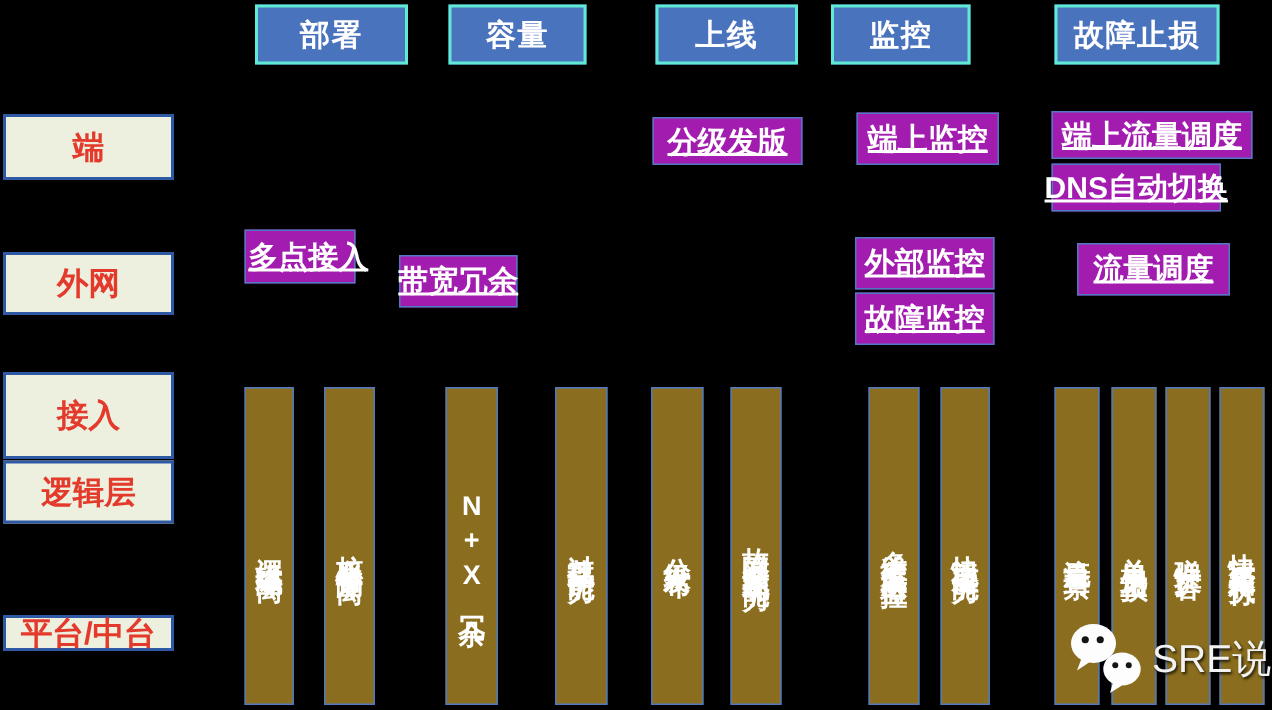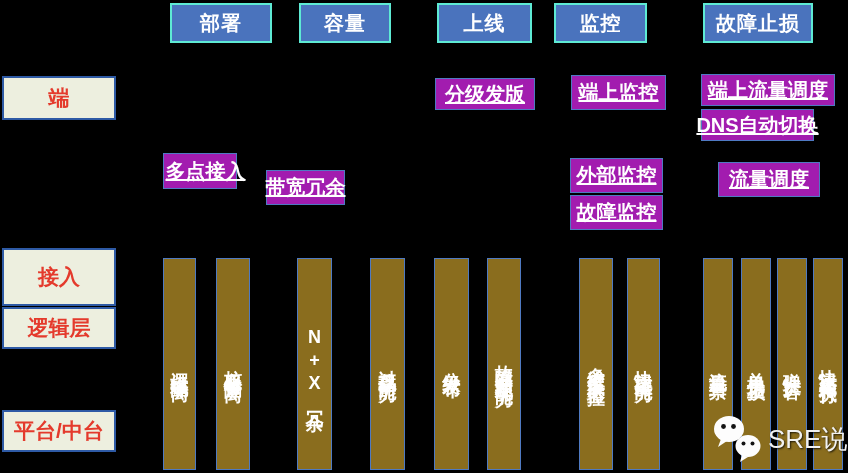--- a/index.html
+++ b/index.html
@@ -42,23 +42,24 @@
 
 <div class="stage">
 
   <div class="hdr" style="left:170px;width:102px;">部署</div>
   <div class="hdr" style="left:299px;width:92px;">容量</div>
   <div class="hdr" style="left:437px;width:95px;">上线</div>
   <div class="hdr" style="left:554px;width:93px;">监控</div>
   <div class="hdr" style="left:703px;width:110px;">故障止损</div>
 
   <div class="rlabel" style="top:76px;height:44px;">端</div>
+  <div class="rlabel" style="top:168px;height:42px;">外网</div>
   <div class="rlabel" style="top:248px;height:58px;">接入</div>
   <div class="rlabel" style="top:307px;height:42px;">逻辑层</div>
-  <div class="rlabel" style="top:410px;height:42px;">平台/中台</div>
+  <div class="rlabel" style="top:410px;height:24px;">平台/中台</div>
 
   <div class="gbox" style="left:435px;top:78px;width:100px;height:32px;">分级发版</div>
   <div class="gbox" style="left:571px;top:75px;width:95px;height:35px;">端上监控</div>
   <div class="gbox" style="left:701px;top:74px;width:134px;height:32px;">端上流量调度</div>
   <div class="gbox" style="left:701px;top:109px;width:113px;height:32px;">DNS自动切换</div>
 
   <div class="gbox" style="left:163px;top:153px;width:74px;height:36px;padding-left:11px;">多点接入</div>
   <div class="gbox" style="left:266px;top:170px;width:79px;height:35px;">带宽冗余</div>
   <div class="gbox" style="left:570px;top:158px;width:93px;height:35px;">外部监控</div>
   <div class="gbox" style="left:570px;top:195px;width:93px;height:35px;">故障监控</div>

